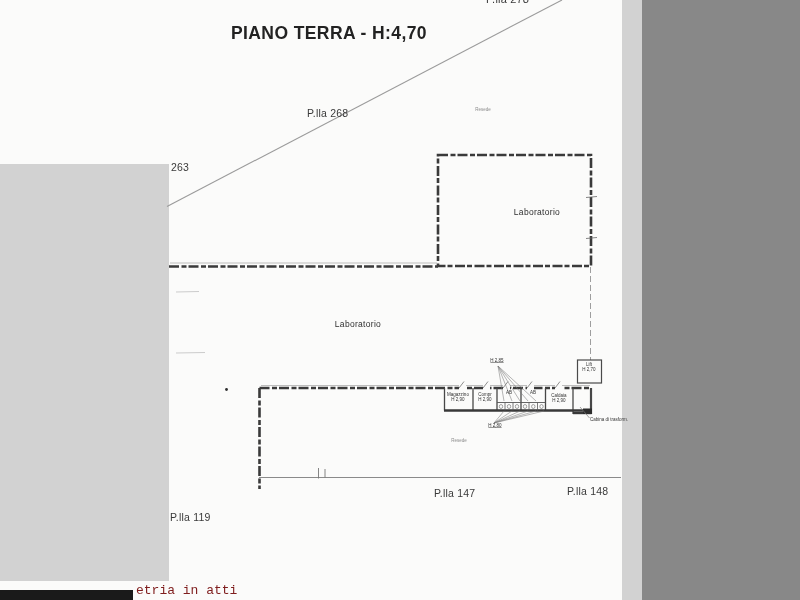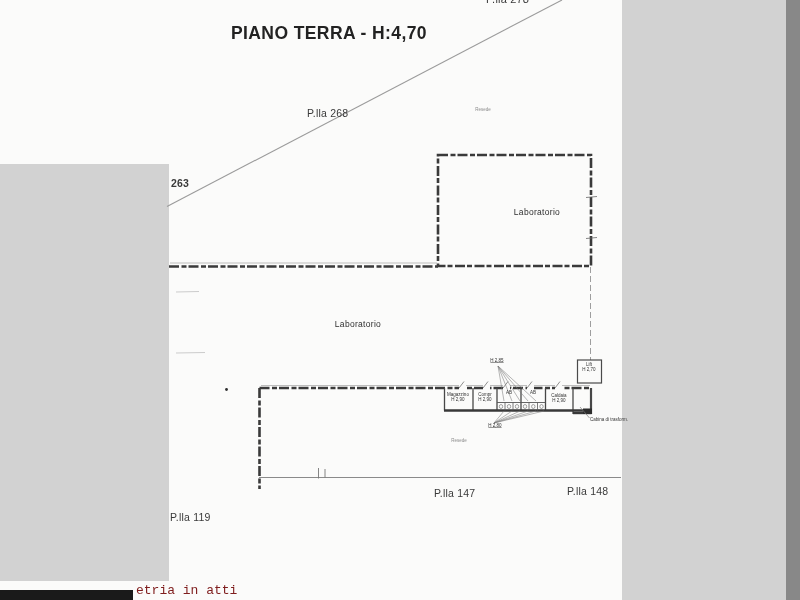--- a/index.html
+++ b/index.html
@@ -1,17 +1,17 @@
 <!DOCTYPE html>
 <html><head>
 <meta charset="utf-8">
 <style>
   html,body{margin:0;padding:0;background:#888;}
   #stage{
-    position:relative;width:786px;height:600px;overflow:hidden;
+    position:relative;width:642px;height:600px;overflow:hidden;
     background:#d2d2d2;
     font-family:"Liberation Sans",sans-serif;
     -webkit-font-smoothing:antialiased;
   }
   .paper{position:absolute;background:#fbfbfa;}
   #paper-top{left:0;top:0;width:622px;height:164px;}
   #paper-main{left:169px;top:164px;width:453px;height:417px;}
   #paper-bottom{left:0;top:581px;width:622px;height:19px;}
   #black-bar{position:absolute;left:0;top:590px;width:133px;height:10px;background:#1a1a1a;}
   svg{position:absolute;left:0;top:0;}
@@ -140,21 +140,21 @@
       <line x1="176" y1="292" x2="199" y2="291.5"></line>
       <line x1="176" y1="353" x2="205" y2="352.5"></line>
     </g>
     <circle cx="226.5" cy="389.5" r="1.4" fill="#2e2e2e"></circle>
   </svg>
 
   <div class="txt title" style="left:231px;top:23px;">PIANO TERRA - H:4,70</div>
 
   <div class="txt plbl" style="left:486px;top:-7px;font-size:11px;">P.lla 278</div>
   <div class="txt plbl" style="left:287px;top:107px;margin-left:20px;">P.lla 268</div>
-  <div class="txt plbl" style="left:171px;top:177px;font-weight:bold;">263</div>
+  <div class="txt plbl" style="left:171px;top:161px;">263</div>
   <div class="txt plbl" style="left:170px;top:511px;">P.lla 119</div>
   <div class="txt plbl" style="left:386px;top:487px;margin-left:48px;">P.lla 147</div>
   <div class="txt plbl" style="left:567px;top:485px;">P.lla 148</div>
 
   <div class="txt lbl" style="left:519px;top:207px;">Laboratorio</div>
   <div class="txt lbl" style="left:340px;top:319px;">Laboratorio</div>
 
   <div class="mini gray" style="left:483px;top:107px;">Resede</div>
   <div class="mini gray" style="left:459px;top:438px;">Resede</div>
 

